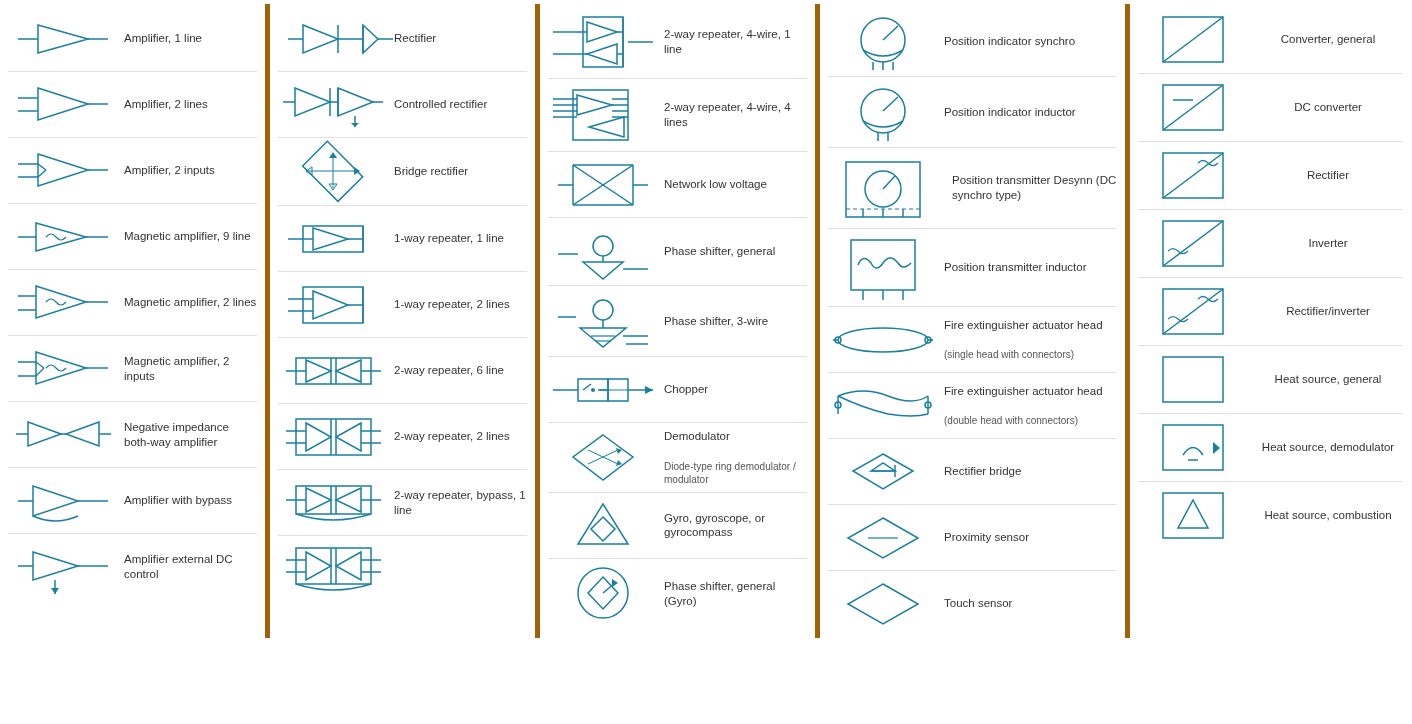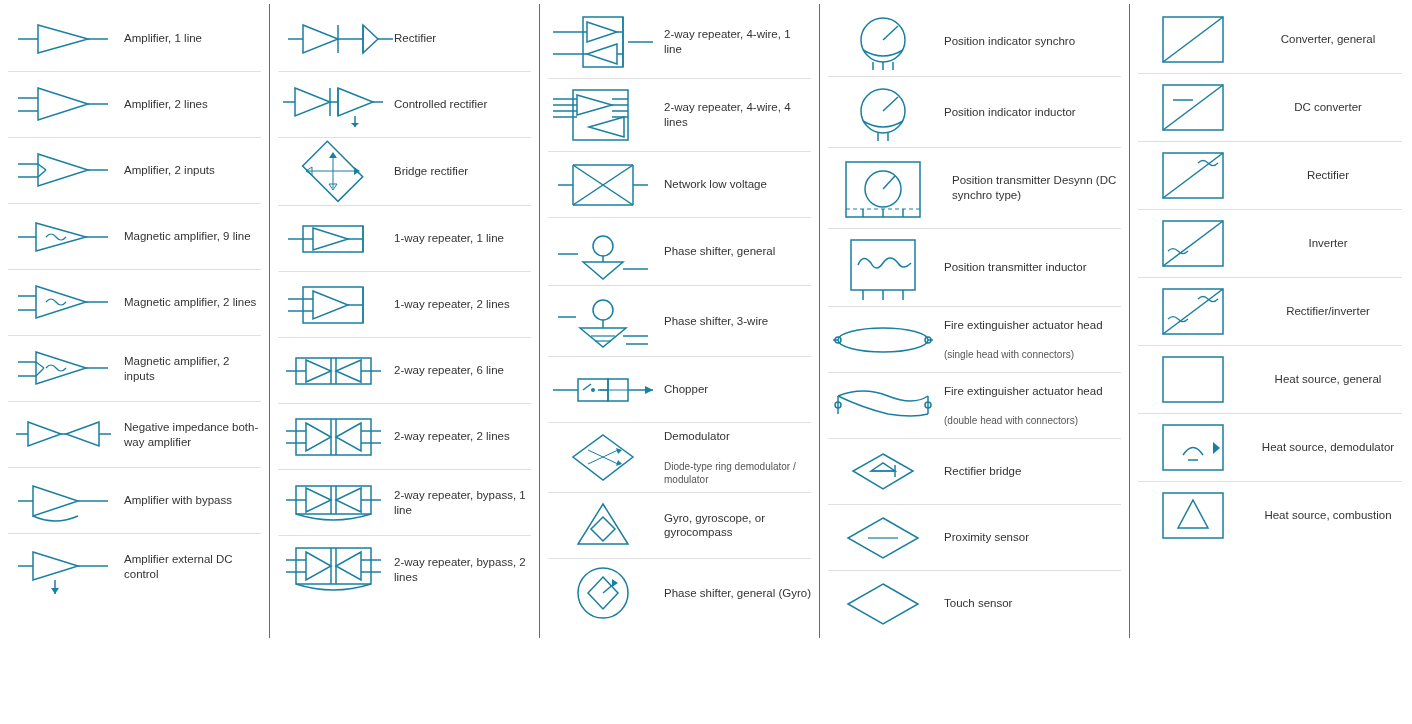--- a/index.html
+++ b/index.html
@@ -14,21 +14,21 @@
     }
     .grid {
       display: grid;
       grid-template-columns: 270px 270px 280px 310px 280px;
       width: 1412px;
       padding: 4px 0;
     }
     .column {
       display: flex;
       flex-direction: column;
-      border-right: 1px solid #a16207;
+      border-right: 5px solid #a16207;
       padding: 2px 0;
     }
     .column:last-child { border-right: none; text-align: center; }
     .item {
       display: flex;
       align-items: center;
       padding: 6px 8px;
       min-height: 65px;
     }
     .symbol-area {
@@ -335,21 +335,20 @@
           <polygon points="75,10 50,24 75,38" fill="none" stroke="#1a7fa0" stroke-width="1.5"></polygon>
           <line x1="0" y1="18" x2="20" y2="18" stroke="#1a7fa0" stroke-width="1.5"></line>
           <line x1="0" y1="30" x2="20" y2="30" stroke="#1a7fa0" stroke-width="1.5"></line>
           <line x1="75" y1="18" x2="95" y2="18" stroke="#1a7fa0" stroke-width="1.5"></line>
           <line x1="75" y1="30" x2="95" y2="30" stroke="#1a7fa0" stroke-width="1.5"></line>
           <line x1="45" y1="6" x2="45" y2="42" stroke="#1a7fa0" stroke-width="1.5"></line>
           <line x1="50" y1="6" x2="50" y2="42" stroke="#1a7fa0" stroke-width="1.5"></line>
           <path d="M10,42 Q47,54 85,42" fill="none" stroke="#1a7fa0" stroke-width="1.5"></path>
         </svg>
       </div>
-      <div class="label-area">2-way repeater, bypass, 2 lines</div>
     </div>
   </div>
 
   <div class="column">
 
     <div class="item">
       <div class="symbol-area">
         <svg width="100" height="60" viewBox="0 0 100 60">
           <rect x="30" y="5" width="40" height="50" fill="none" stroke="#1a7fa0" stroke-width="1.5"></rect>
           <polygon points="34,10 64,20 34,30" fill="none" stroke="#1a7fa0" stroke-width="1.5"></polygon>

